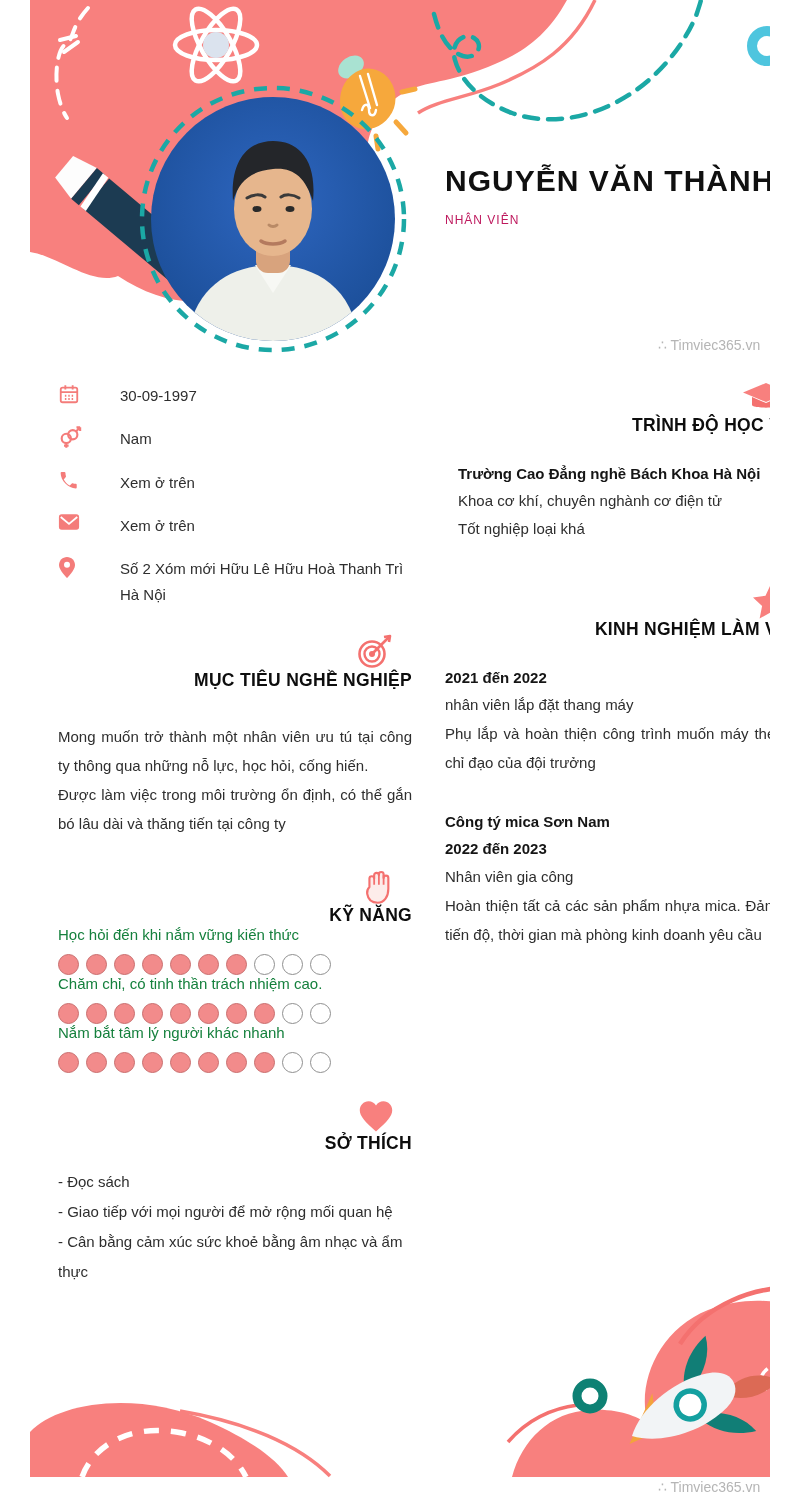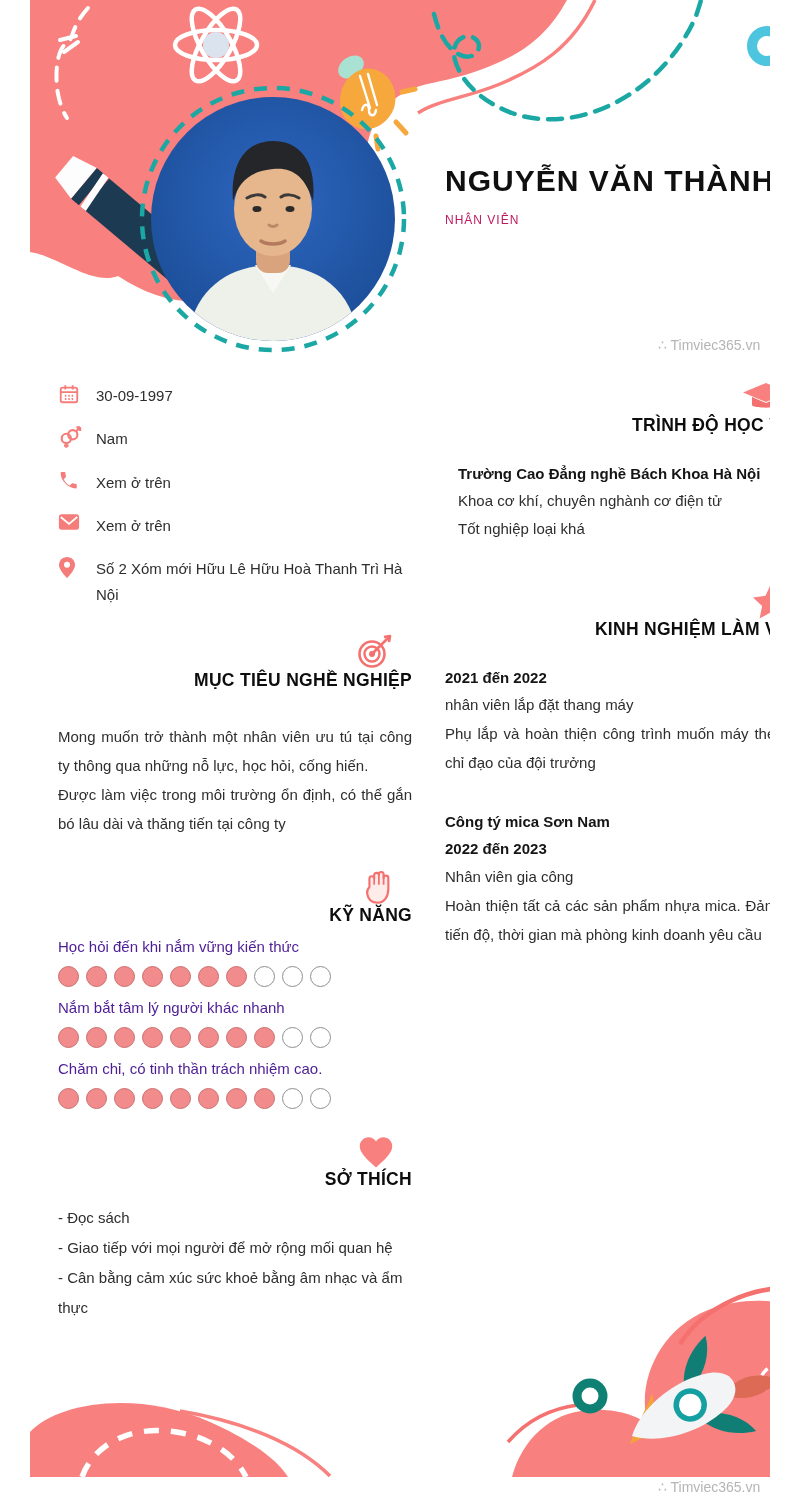--- a/index.html
+++ b/index.html
@@ -23,38 +23,38 @@
   .watermark { position:absolute; z-index:4; font-family:Liberation Sans, sans-serif;
                font-size:14px; color:#b5b5b5; white-space:nowrap; }
   .wm-top { left:628px; top:337px; }
   .wm-bottom { left:628px; top:1479px; }
 
   
   .col-left  { position:absolute; left:28px;  top:383px; width:354px; z-index:2; }
   .col-right { position:absolute; left:415px; top:381px; width:362px; z-index:2; }
 
   
-  .c-row { display:flex; align-items:flex-start; margin-bottom:17px; }
+  .c-row { display:flex; align-items:flex-start; margin-bottom:17px;gap:24px; }
   .c-ic { width:24px; height:22px; flex:0 0 24px; margin-right:14px; }
   .c-ic svg { display:block; }
   .c-tx { font-size:15px; color:#2e2e2e; line-height:1.75; padding-top:0px; }
 
   
   .sec-head { display:flex; align-items:flex-end;flex-direction:column; }
   .sec-ic { flex:0 0 auto; margin-right:17px; display:flex; align-items:center; }
   .sec-ic svg { display:block; }
   .sec-title { font-size:17.5px; font-weight:700; color:#0d0d0d; letter-spacing:.3px; }
 
   
   .objective { margin-top:25px; }
   .objective .body { margin-top:31px; font-size:15px; line-height:1.95; text-align:justify; color:#2e2e2e; }
 
   
   .skills { margin-top:30px; }
-  .skill-label { margin-top:12px; font-size:15px; color:#4c1d95; }
+  .skill-label { margin-top:0; font-size:15px; color:#15803d; }
   .dots { margin-top:11px; display:flex; }
   .dot { width:21px; height:21px; border-radius:50%; background:#fff; border:1.6px solid #8f8f8f; margin-right:7px; }
   .dot.filled { background:#F28B8B; border-color:#c96f6f; }
 
   
   .hobbies { margin-top:26px; }
   .hobbies .items { margin-top:13px; font-size:15px; line-height:2.0; color:#2e2e2e; }
 
   
   .edu-entry { margin-top:24px;margin-left:13px; }
@@ -234,36 +234,36 @@
             <span class="dot filled"></span>
             <span class="dot filled"></span>
             <span class="dot filled"></span>
             <span class="dot filled"></span>
             <span class="dot"></span>
             <span class="dot"></span>
             <span class="dot"></span>
           </div>
       </div>
       <div>
+        <div class="skill-label">Chăm chỉ, có tinh thần trách nhiệm cao.</div>
+        <div class="dots">
+            <span class="dot filled"></span>
+            <span class="dot filled"></span>
+            <span class="dot filled"></span>
+            <span class="dot filled"></span>
+            <span class="dot filled"></span>
+            <span class="dot filled"></span>
+            <span class="dot filled"></span>
+            <span class="dot filled"></span>
+            <span class="dot"></span>
+            <span class="dot"></span>
+          </div>
+      </div>
+      <div>
         <div class="skill-label">Nắm bắt tâm lý người khác nhanh</div>
-        <div class="dots">
-            <span class="dot filled"></span>
-            <span class="dot filled"></span>
-            <span class="dot filled"></span>
-            <span class="dot filled"></span>
-            <span class="dot filled"></span>
-            <span class="dot filled"></span>
-            <span class="dot filled"></span>
-            <span class="dot filled"></span>
-            <span class="dot"></span>
-            <span class="dot"></span>
-          </div>
-      </div>
-      <div>
-        <div class="skill-label">Chăm chỉ, có tinh thần trách nhiệm cao.</div>
         <div class="dots">
             <span class="dot filled"></span>
             <span class="dot filled"></span>
             <span class="dot filled"></span>
             <span class="dot filled"></span>
             <span class="dot filled"></span>
             <span class="dot filled"></span>
             <span class="dot filled"></span>
             <span class="dot filled"></span>
             <span class="dot"></span>

